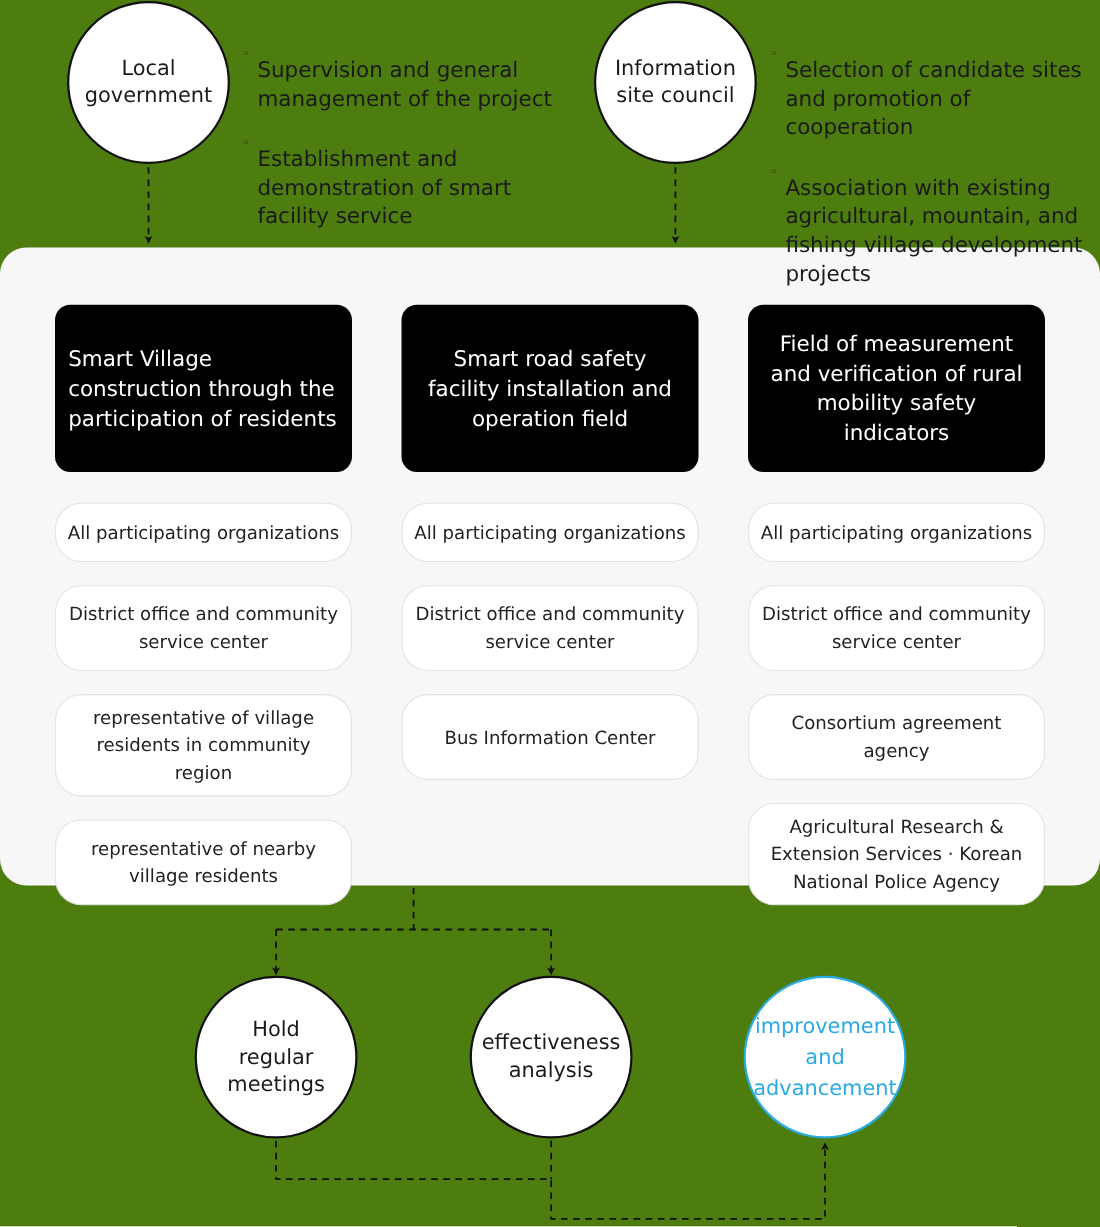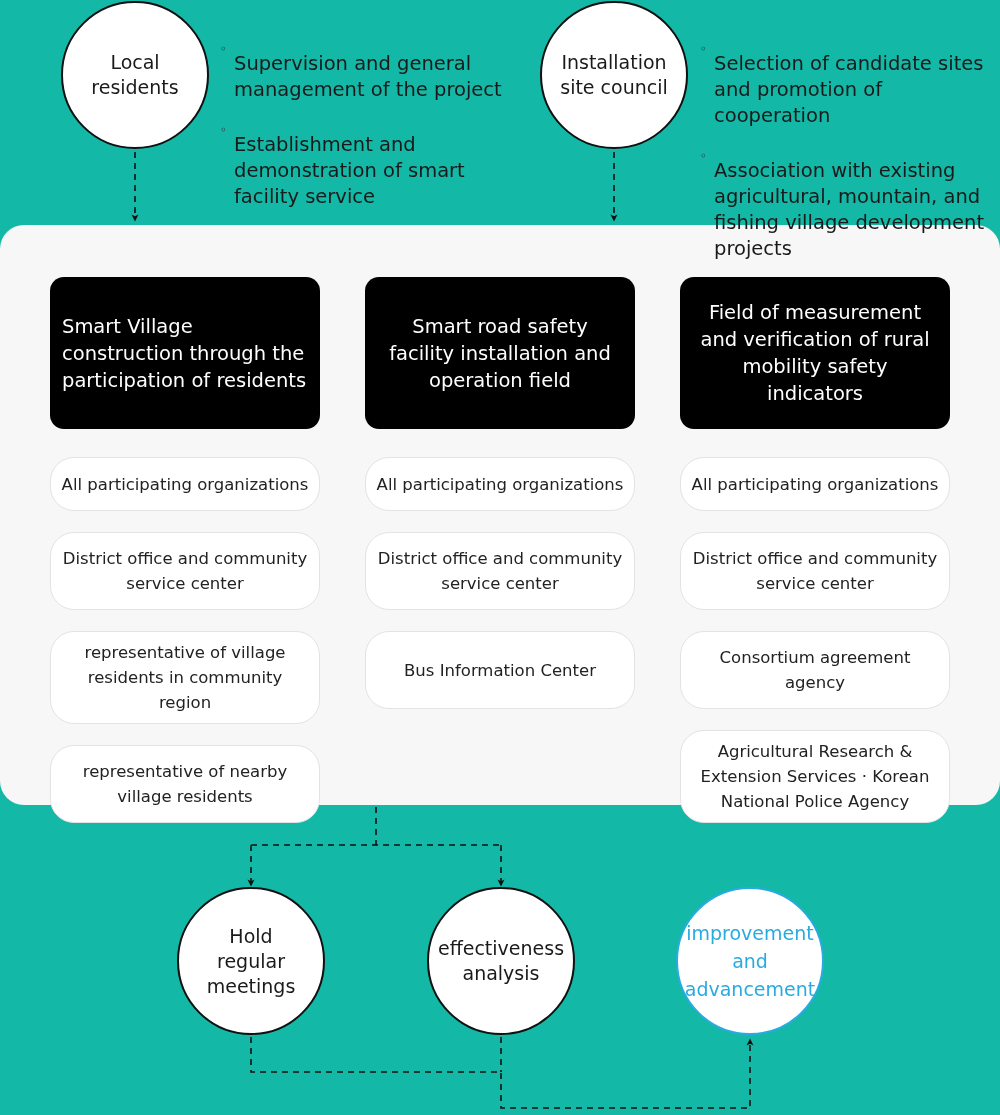--- a/index.html
+++ b/index.html
@@ -9,21 +9,21 @@
   }
   body {
     font-family: "DejaVu Sans", "Liberation Sans", sans-serif;
     color: #1a1a1a;
   }
   #stage {
     position: relative;
     width: 1000px;
     height: 1115px;
     overflow: hidden;
-    background: #14b8a6;
+    background: #4d7c0f;
   }
   #wires {
     position: absolute;
     left: 0; top: 0;
     width: 1000px; height: 1115px;
     pointer-events: none;
   }
 
   
   .circle {
@@ -158,38 +158,38 @@
 
     <path d="M251,1037 L251,1072 L501,1072 L501,1108 L750,1108 L750,1042" stroke="#111111" stroke-width="1.6" stroke-dasharray="6 5" fill="none" marker-end="url(#ar)"></path>
     <path d="M501,1037 L501,1072" stroke="#111111" stroke-width="1.6" stroke-dasharray="6 5" fill="none"></path>
   </svg>
 
   <div id="panel"></div>
 
   <div class="circle circle-top" style="left:61px; top:1px;">
     <div>
       <div>Local</div>
-      <div>residents</div>
+      <div>government</div>
     </div>
   </div>
 
   <div class="bullets" style="left:220px; top:35px; width:300px;">
     <div class="bullet-row">
       <span class="bullet-mark">◦</span>
       <span class="bullet-text">Supervision and general management of the project</span>
     </div>
     <div class="bullet-row">
       <span class="bullet-mark">◦</span>
       <span class="bullet-text">Establishment and demonstration of smart facility service</span>
     </div>
   </div>
 
   <div class="circle circle-top" style="left:540px; top:1px;">
     <div>
-      <div>Installation</div>
+      <div>Information</div>
       <div>site council</div>
     </div>
   </div>
 
   <div class="bullets" style="left:700px; top:35px; width:300px;">
     <div class="bullet-row">
       <span class="bullet-mark">◦</span>
       <span class="bullet-text">Selection of candidate sites and promotion of cooperation</span>
     </div>
     <div class="bullet-row">

